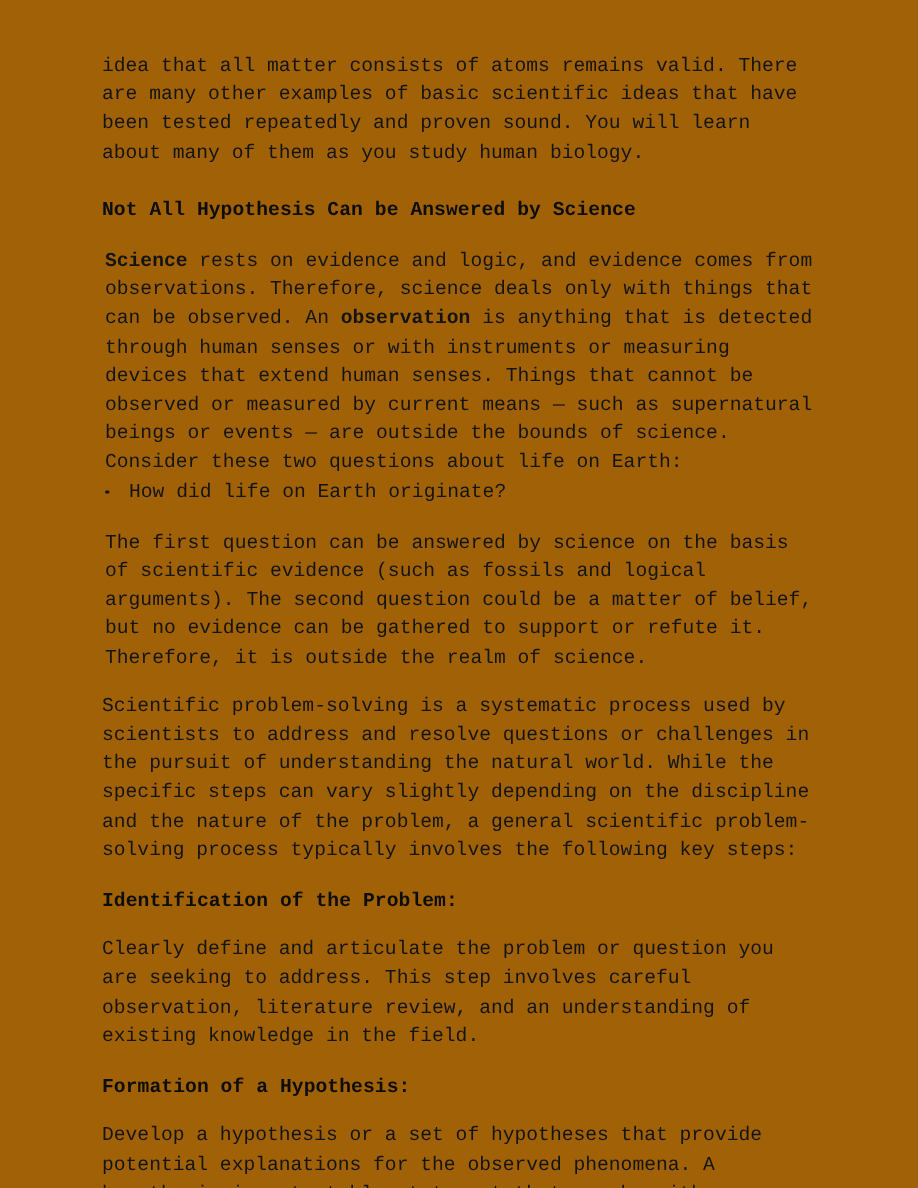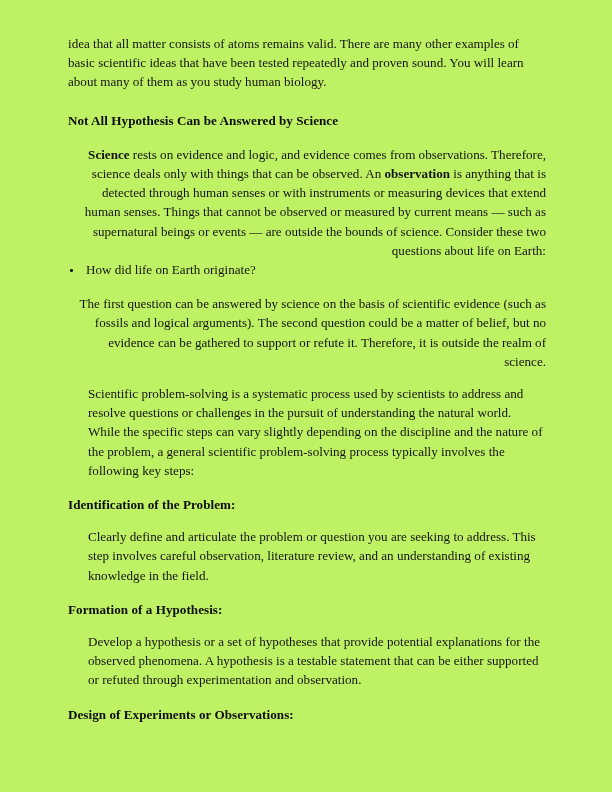--- a/index.html
+++ b/index.html
@@ -4,49 +4,48 @@
 <style>
   html, body {
     margin: 0;
     padding: 0;
     background: #ffffff;
   }
   .page {
     position: relative;
     width: 612px;
     height: 792px;
-    background: #bef264;
+    background: #a16207;
     overflow: hidden;
     box-sizing: border-box;
-    font-family: Liberation Serif, serif;
+    font-family: Liberation Mono, monospace;
     color: #141414;
   }
   .content {
     position: absolute;
     left: 68px;
     top: 34px;
     width: 478px;
   }
   p, h2, h3, ul {
     margin: 0;
     padding: 0;
   }
   .para {
     font-size: 13.1px;
     line-height: 19.2px;
     text-align: left;
     color: #141414;
   }
   .para.indent {
     padding-left: 2px;
-    text-align: right;
   }
   .gap-lg { margin-top: 19px; }
   .gap-md { margin-top: 15px; }
-  .gap-sm { margin-top: 13px; margin-left: 20px; }
+  .gap-sm { margin-top: 13px; }
   .gap-none { margin-top: 0; }
 
   .heading {
     font-size: 13.1px;
     line-height: 19.2px;
     font-weight: bold;
     color: #0d0d0d;
     letter-spacing: 0.05px;
   }
   .heading.sub {

